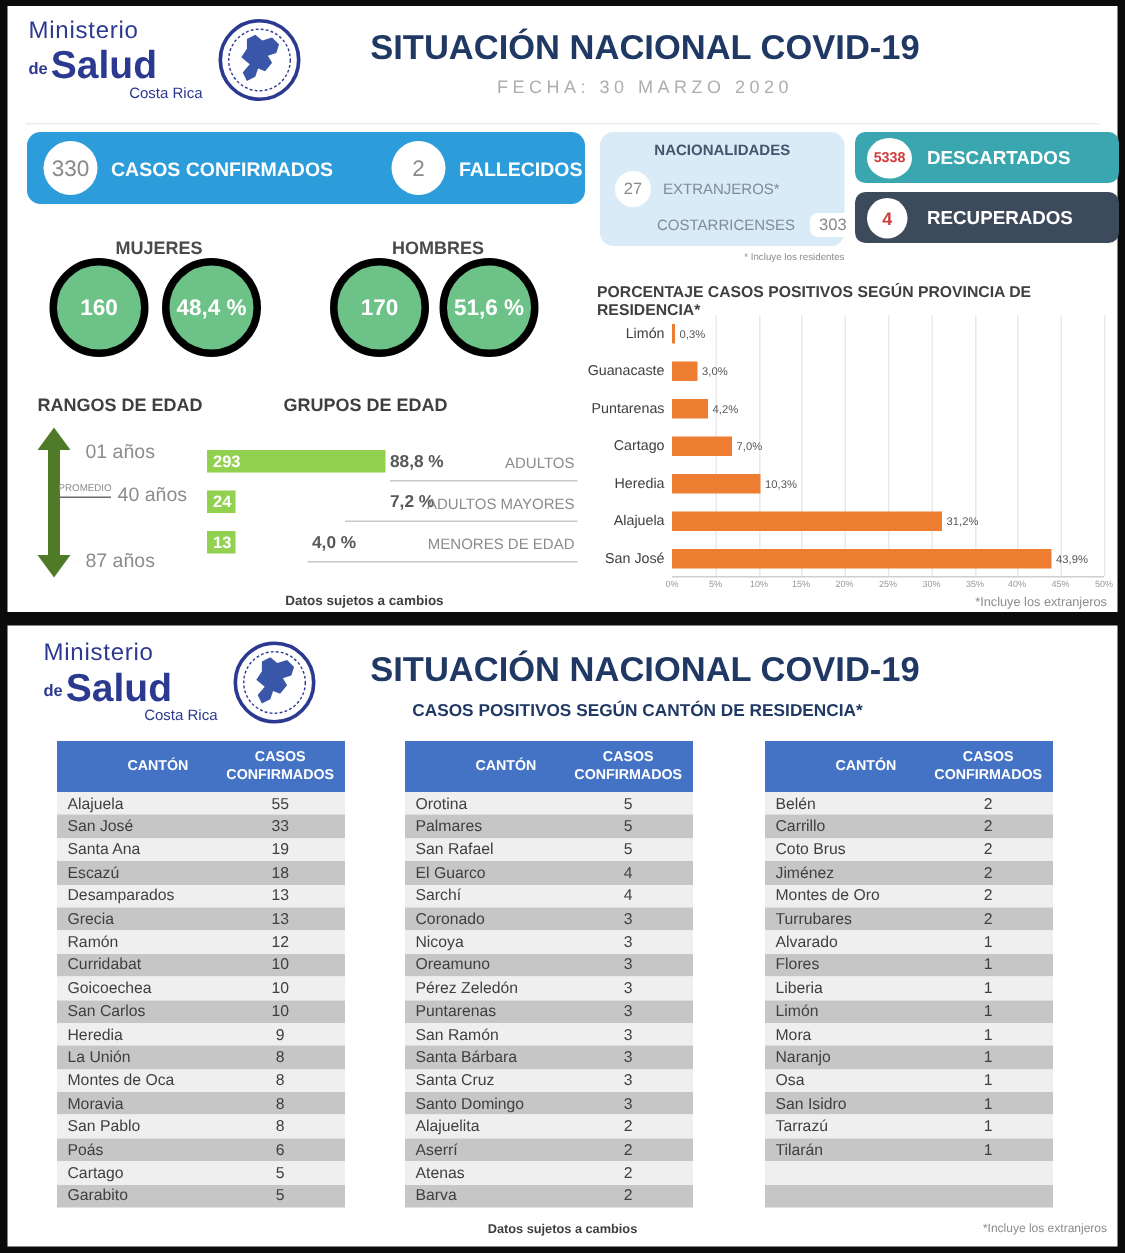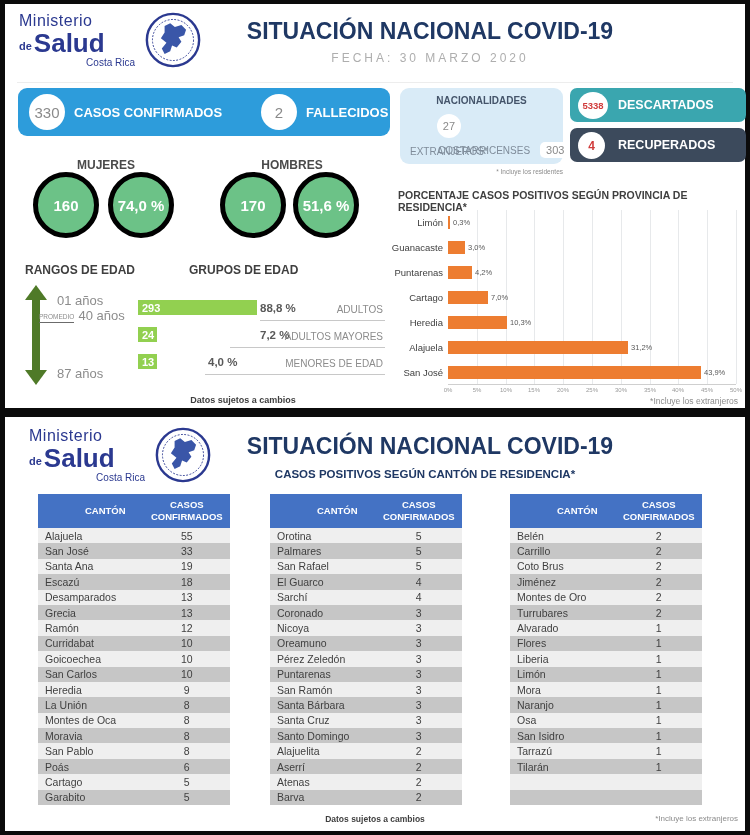--- a/index.html
+++ b/index.html
@@ -26,21 +26,21 @@
   
   .box-confirmed { position:absolute; left:13px; top:84px; width:372px; height:48px; background:#2d9cdb; border-radius:9px; }
   .wcirc { position:absolute; background:#fff; border-radius:50%; display:flex; align-items:center; justify-content:center; color:#8a8a8a; }
   .box-confirmed .c1 { left:11px; top:6px; width:36px; height:36px; font-size:15px; }
   .box-confirmed .c2 { left:243px; top:6px; width:36px; height:36px; font-size:15px; }
   .stat-lbl { position:absolute; color:#fff; font-weight:bold; font-size:13px; top:17px; }
   .lbl-conf { left:56px; } .lbl-fall { left:288px; }
 
   .nat-box { position:absolute; left:395px; top:84px; width:163px; height:76px; background:#d9ebf7; border-radius:9px; }
   .nat-title { text-align:center; font-size:10px; font-weight:bold; color:#44546a; margin-top:7px; }
-  .nat-row1 { position:absolute; left:10px; top:26px; display:flex; align-items:center; gap:8px;flex-direction:column; }
+  .nat-row1 { position:absolute; left:10px; top:26px; display:flex; align-items:center; gap:8px; }
   .nat-circ { width:24px; height:24px; background:#fff; border-radius:50%; display:flex; align-items:center; justify-content:center; font-size:11px; color:#8a8a8a; }
   .nat-lbl { font-size:10px; color:#7f8c9a; }
   .nat-row2 { position:absolute; left:38px; top:54px; display:flex; align-items:center; gap:10px; }
   .nat-pill { background:#fff; border-radius:5px; padding:2px 6px; font-size:11px; color:#8a8a8a; }
   .nat-foot { position:absolute; left:395px; width:163px; top:164px; text-align:right; font-size:6.5px; color:#8c8c8c; }
 
   .box-discarded { position:absolute; left:565px; top:84px; width:176px; height:34px; background:#3aa6af; border-radius:7px; }
   .box-recovered { position:absolute; left:565px; top:124px; width:176px; height:34px; background:#3c4a5c; border-radius:7px; }
   .mini-circ { position:absolute; left:8px; top:4px; width:27px; height:27px; background:#fff; border-radius:50%; display:flex; align-items:center; justify-content:center; font-weight:bold; color:#d03b3b; }
   .box-discarded .mini-circ { font-size:9.5px; width:30px; }
@@ -51,21 +51,21 @@
   .gender-title { position:absolute; top:154px; width:130px; text-align:center; font-weight:bold; font-size:12px; color:#4a4a4a; }
   .gcirc { position:absolute; top:168px; width:66px; height:66px; border-radius:50%; background:#6cc287; border:5px solid #000000; color:#fff; font-weight:bold; font-size:15px; display:flex; align-items:center; justify-content:center; }
 
   
   .sec-title { position:absolute; font-weight:bold; font-size:12px; color:#3f3f3f; }
   .arrow { position:absolute; left:20px; top:281px; width:22px; height:100px; }
   .arr-tri-up { position:absolute; left:0; top:0; width:0; height:0; border-left:11px solid transparent; border-right:11px solid transparent; border-bottom:15px solid #4f7a28; }
   .arr-shaft { position:absolute; left:7px; top:13px; width:8px; height:74px; background:#4f7a28; }
   .arr-tri-dn { position:absolute; left:0; bottom:0; width:0; height:0; border-left:11px solid transparent; border-right:11px solid transparent; border-top:15px solid #4f7a28; }
   .age-lbl { position:absolute; font-size:13px; color:#8c8c8c; }
-  .avg-row { position:absolute; left:34px; top:304px; display:flex; align-items:flex-end; }
+  .avg-row { position:absolute; left:34px; top:318px; display:flex; align-items:flex-start; }
   .avg-small { font-size:6.5px; color:#8c8c8c; border-bottom:1px solid #6b6b6b; padding-bottom:2px; margin-right:4px; }
   .avg-val { font-size:13px; color:#8c8c8c; }
 
   
   .ag-wrap { position:absolute; left:133px; top:292px; width:247px; }
   .ag-row { position:relative; height:27px; }
   .ag-bar { position:absolute; left:0; top:4px; height:15px; background:#92d050; color:#fff; font-weight:bold; font-size:11px; display:flex; align-items:center; padding-left:4px; }
   .ag-pct { position:absolute; top:6px; font-weight:bold; font-size:11.5px; color:#595959; }
   .ag-lbl { position:absolute; right:2px; top:8px; font-size:10px; color:#8c8c8c; }
   .ag-line { position:absolute; bottom:2px; right:0; border-top:1px solid #c8c8c8; }
@@ -148,21 +148,21 @@
     <div class="mini-circ">5338</div>
     <div class="mini-lbl">DESCARTADOS</div>
   </div>
   <div class="box-recovered">
     <div class="mini-circ">4</div>
     <div class="mini-lbl">RECUPERADOS</div>
   </div>
 
   <div class="gender-title" style="left:36px;">MUJERES</div>
   <div class="gcirc" style="left:28px;">160</div>
-  <div class="gcirc" style="left:103px;">74,0 %</div>
+  <div class="gcirc" style="left:103px;">48,4 %</div>
   <div class="gender-title" style="left:222px;">HOMBRES</div>
   <div class="gcirc" style="left:215px;">170</div>
   <div class="gcirc" style="left:288px;">51,6 %</div>
 
   <div class="sec-title" style="left:20px; top:259px;">RANGOS DE EDAD</div>
   <div class="arrow">
     <div class="arr-tri-up"></div>
       <div class="arr-shaft"></div>
       <div class="arr-tri-dn"></div>
   </div>

